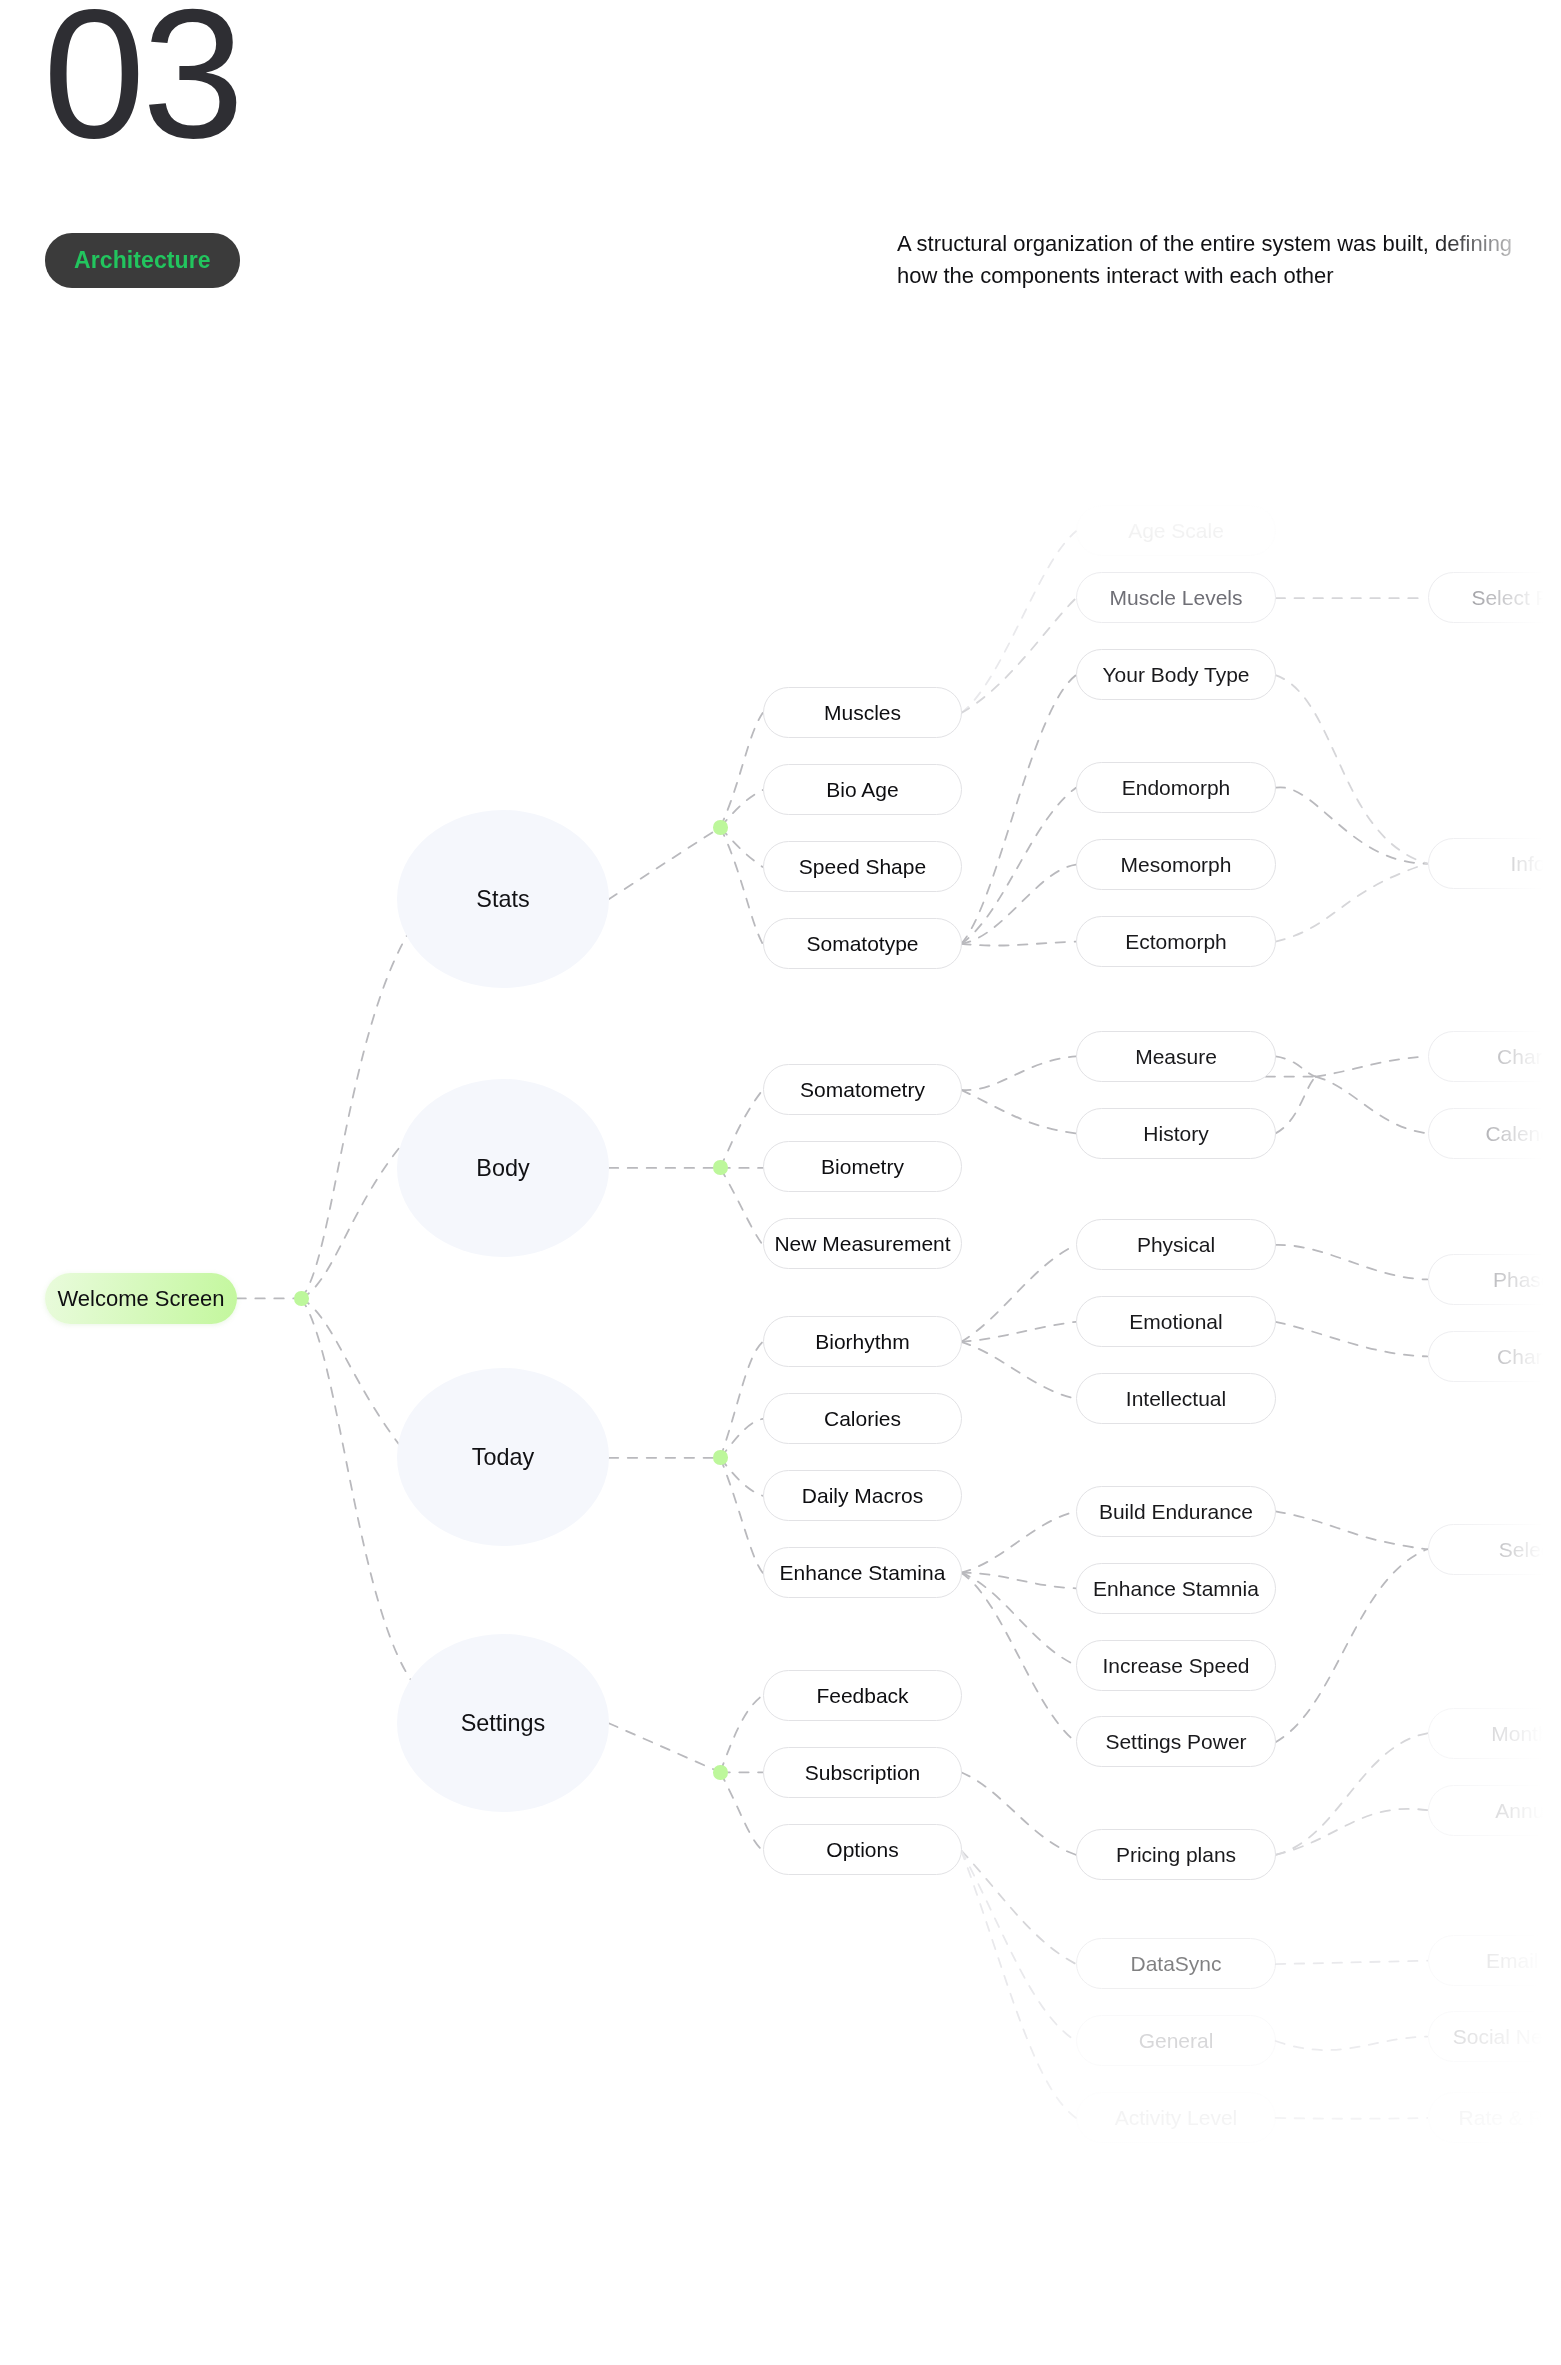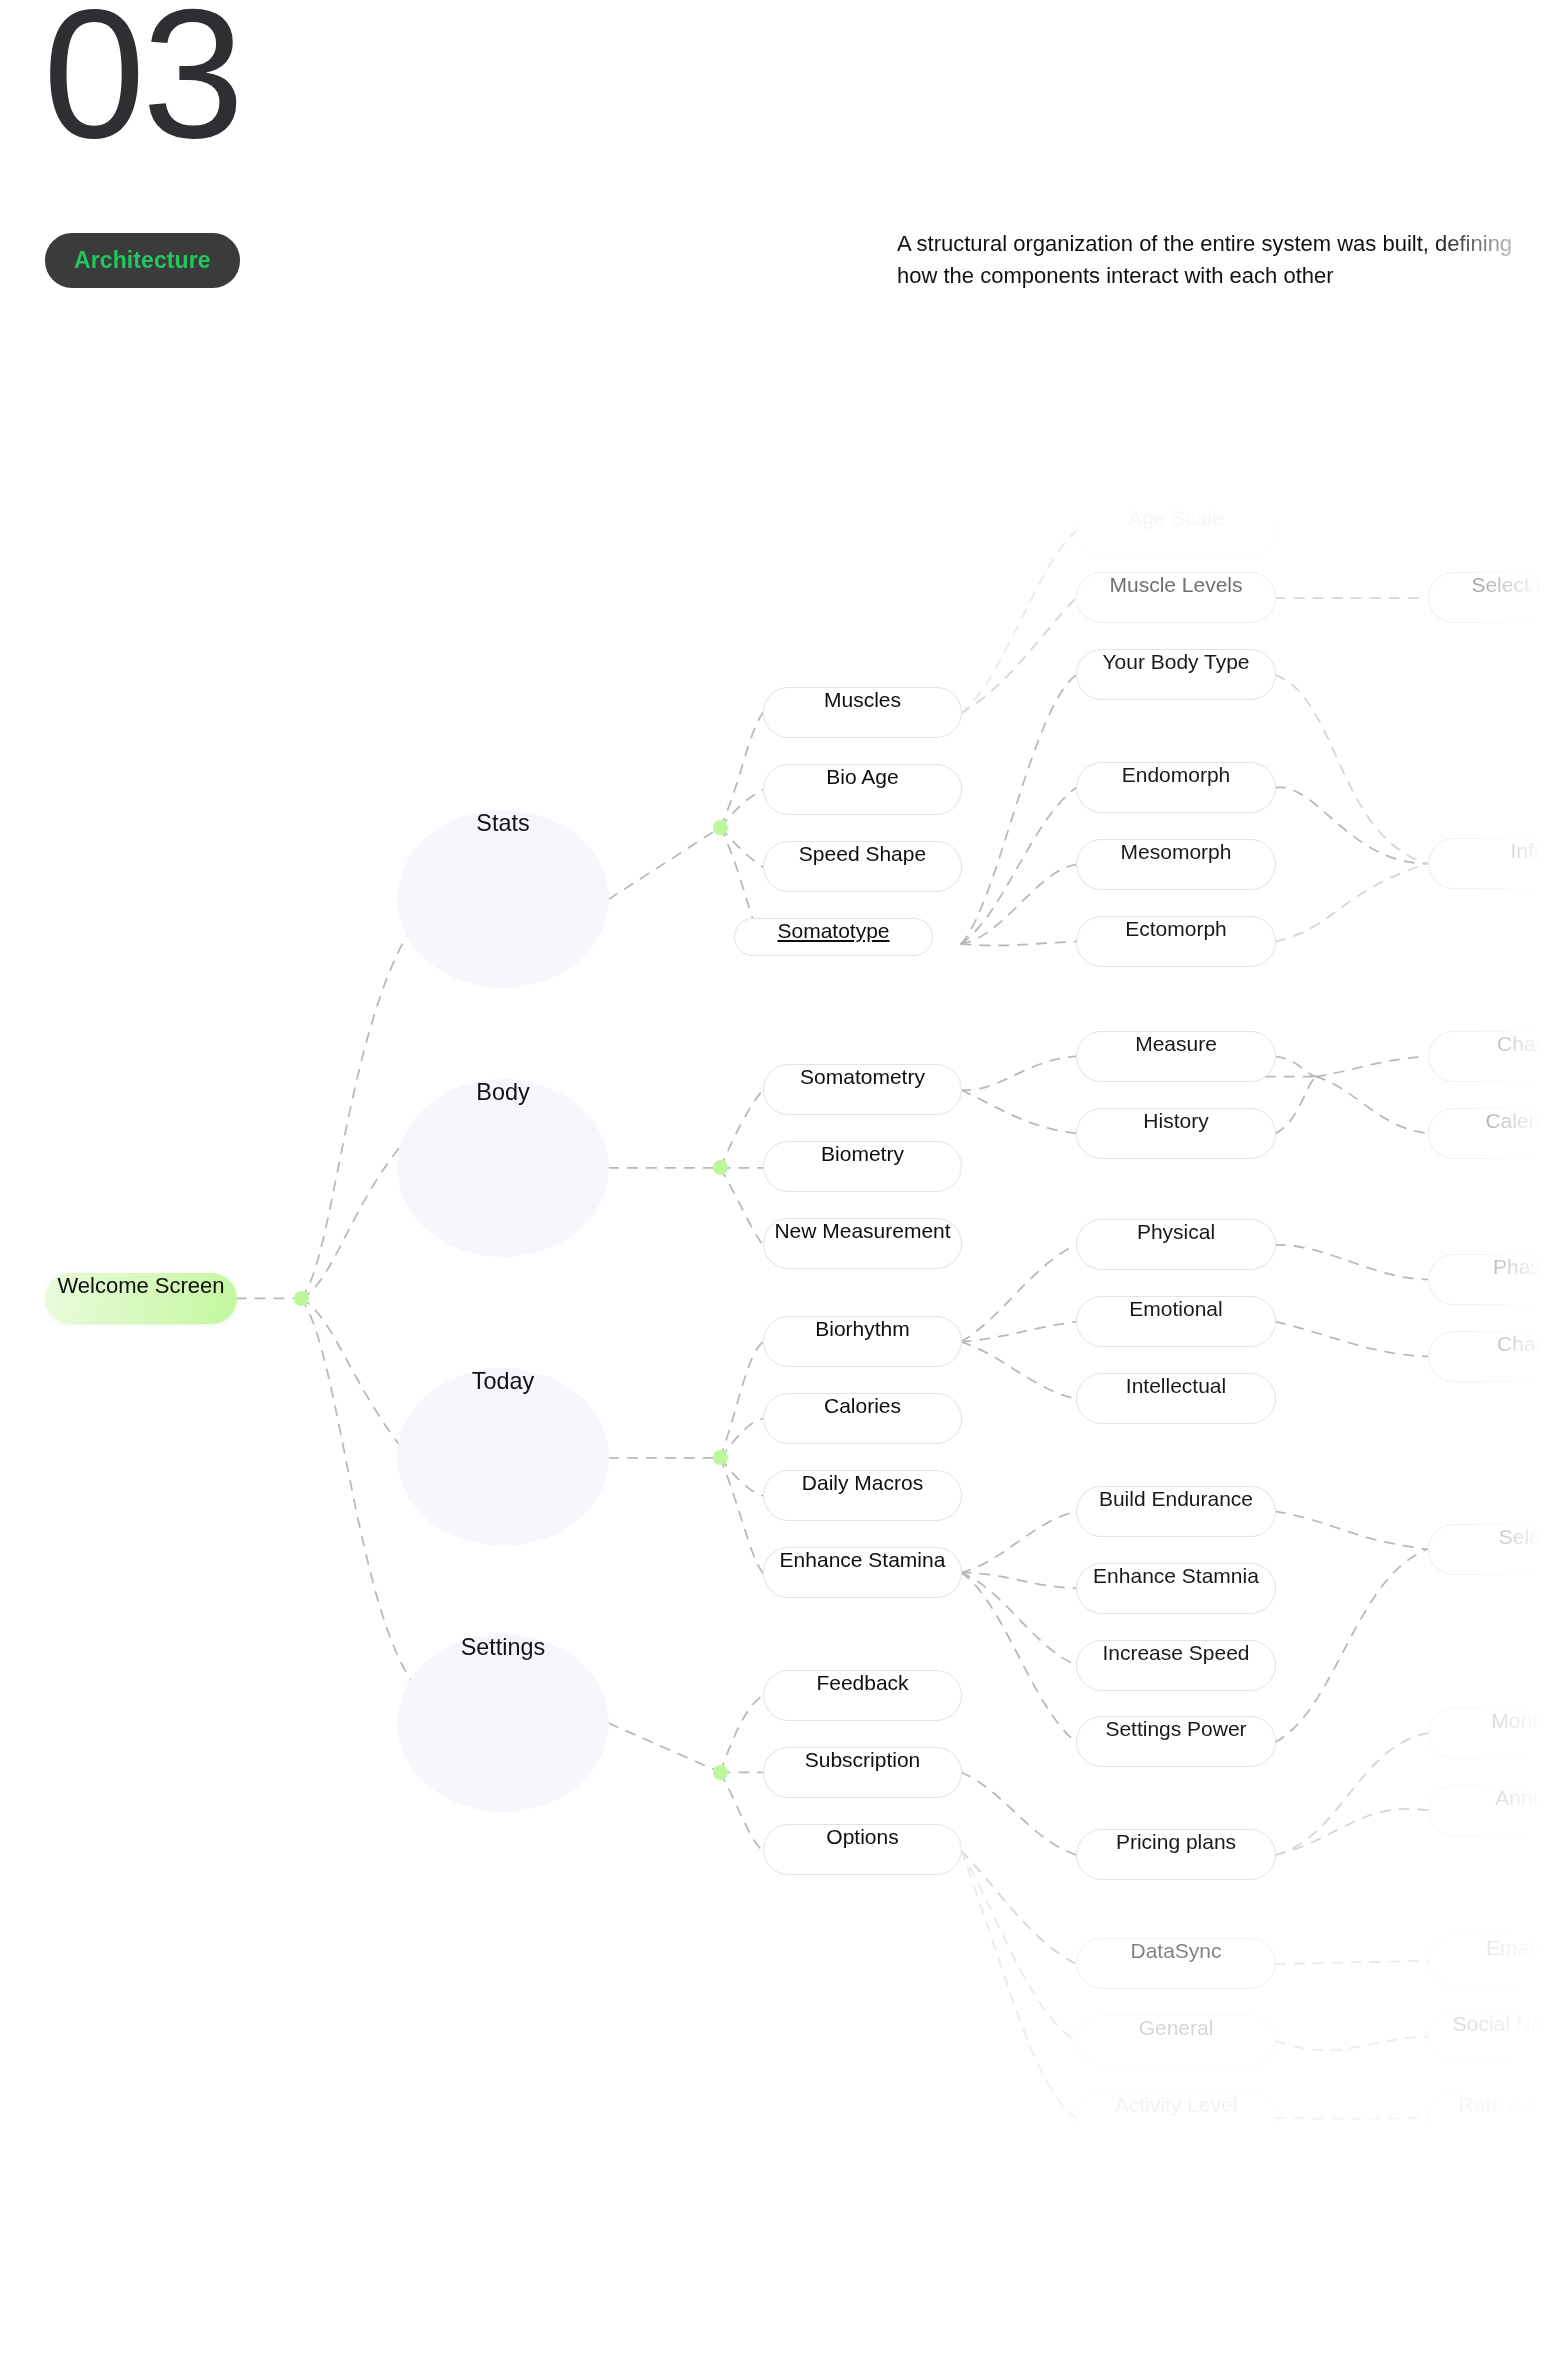--- a/index.html
+++ b/index.html
@@ -55,21 +55,21 @@
     stroke-dasharray: 17 17;
     fill: none;
     stroke-linecap: round;
   }
   #edges .faint  { stroke: #d6d6d9; }
   #edges .faint2 { stroke: #e9e9ec; }
 
   
   .node {
     position: absolute;
-    display: flex; justify-content: center;
+    display: flex; align-items: center; justify-content: center;
     white-space: nowrap;
   }
 
   .node.root {
     background: linear-gradient(100deg, #e9fbdc 0%, #c3f79d 100%);
     border-radius: 33px;
     color: #0f0f12;
     font-size: 22px;
     font-weight: 400;
     box-shadow: 0 1.1px 5.6px rgba(140,200,110,0.18);
@@ -251,21 +251,21 @@
 
     <div class="node pill" style="left:763px; top:687px; width:199px; height:51px;">
       <span>Muscles</span>
     </div>
     <div class="node pill" style="left:763px; top:764px; width:199px; height:51px;">
       <span>Bio Age</span>
     </div>
     <div class="node pill" style="left:763px; top:841px; width:199px; height:51px;">
       <span>Speed Shape</span>
     </div>
-    <div class="node pill" style="left:734px; top:918px; width:199px; height:38px;text-decoration:underline;">
+    <div class="node pill" style="left:763px; top:918px; width:199px; height:51px;">
       <span>Somatotype</span>
     </div>
 
     <div class="node pill lvl3 f4" style="left:1076px; top:505px; width:200px; height:51px;">
       <span>Age Scale</span>
     </div>
     <div class="node pill lvl3 muted" style="left:1076px; top:572px; width:200px; height:51px;">
       <span>Muscle Levels</span>
     </div>
     <div class="node pill lvl3" style="left:1076px; top:649px; width:200px; height:51px;">

